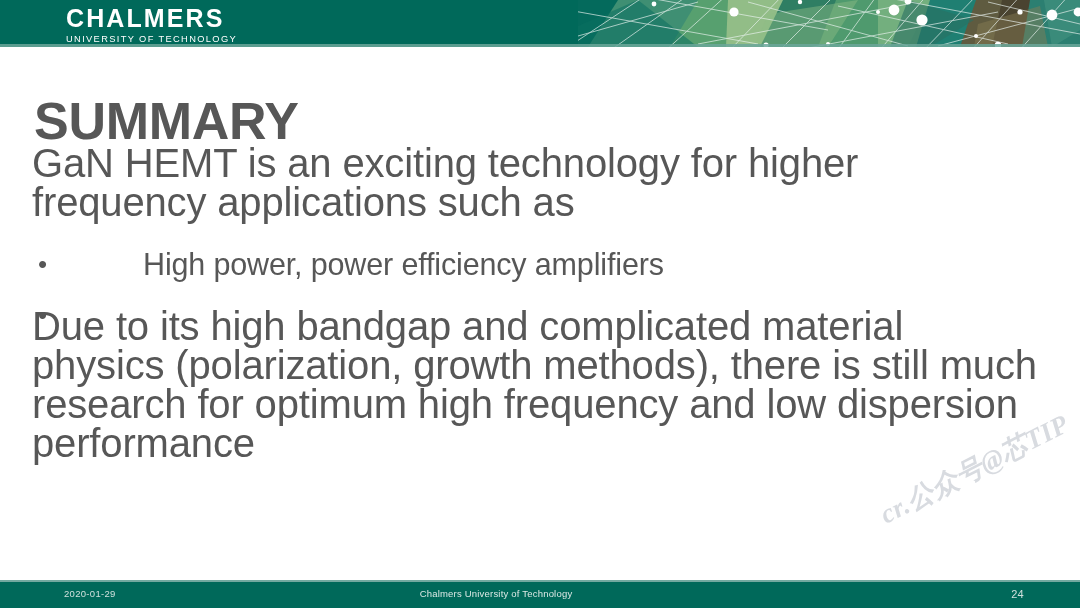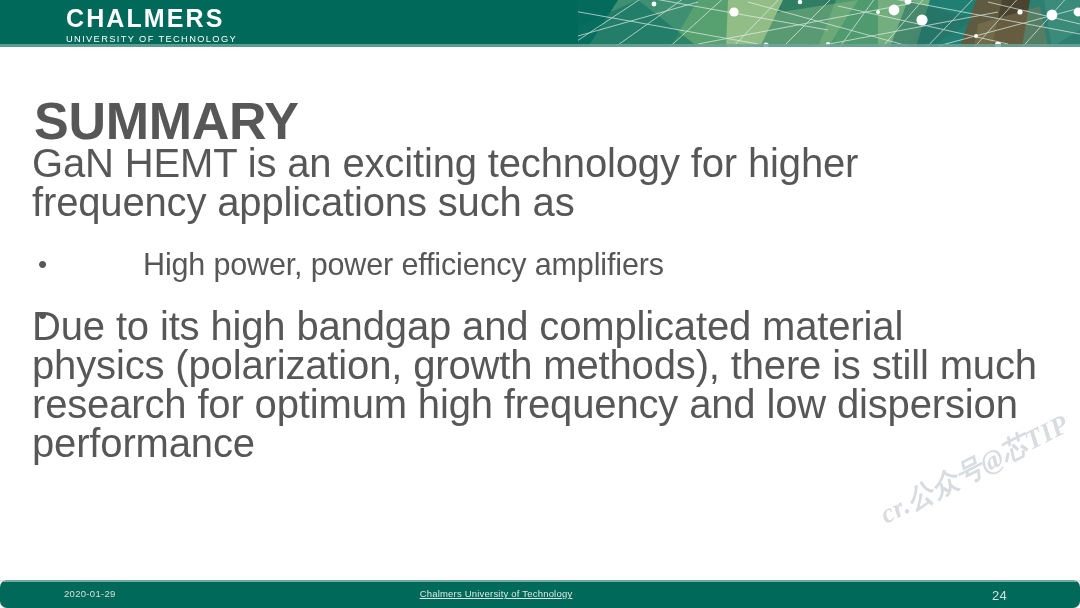--- a/index.html
+++ b/index.html
@@ -128,21 +128,20 @@
     pointer-events: none;
   }
 
   
   .footer-band {
     position: absolute;
     left: 0; bottom: 0;
     width: 1080px;
     height: 28px;
     background: #00695a;
-    border-radius: 7px;
   }
   .footer-rule {
     position: absolute;
     left: 0; top: 0;
     width: 1080px;
     height: 2px;
     background: #bfd4cf;
     opacity: .6;
   }
   .footer-date {
@@ -153,27 +152,26 @@
     letter-spacing: .3px;
   }
   .footer-center {
     position: absolute;
     left: 0; top: 8px;
     width: 992px;
     text-align: center;
     color: #dbe8e5;
     font-size: 9.5px;
     letter-spacing: .2px;
-    text-decoration: underline;
   }
   .footer-page {
     position: absolute;
-    right: 73px; top: 8px;
+    right: 56px; top: 8px;
     color: #cfe0dc;
-    font-size: 13px;
+    font-size: 11px;
     letter-spacing: .3px;
   }
 </style>
 </head>
 <body>
 
 <div class="slide">
 
   <div class="header-band">
     <div class="header-pattern">

